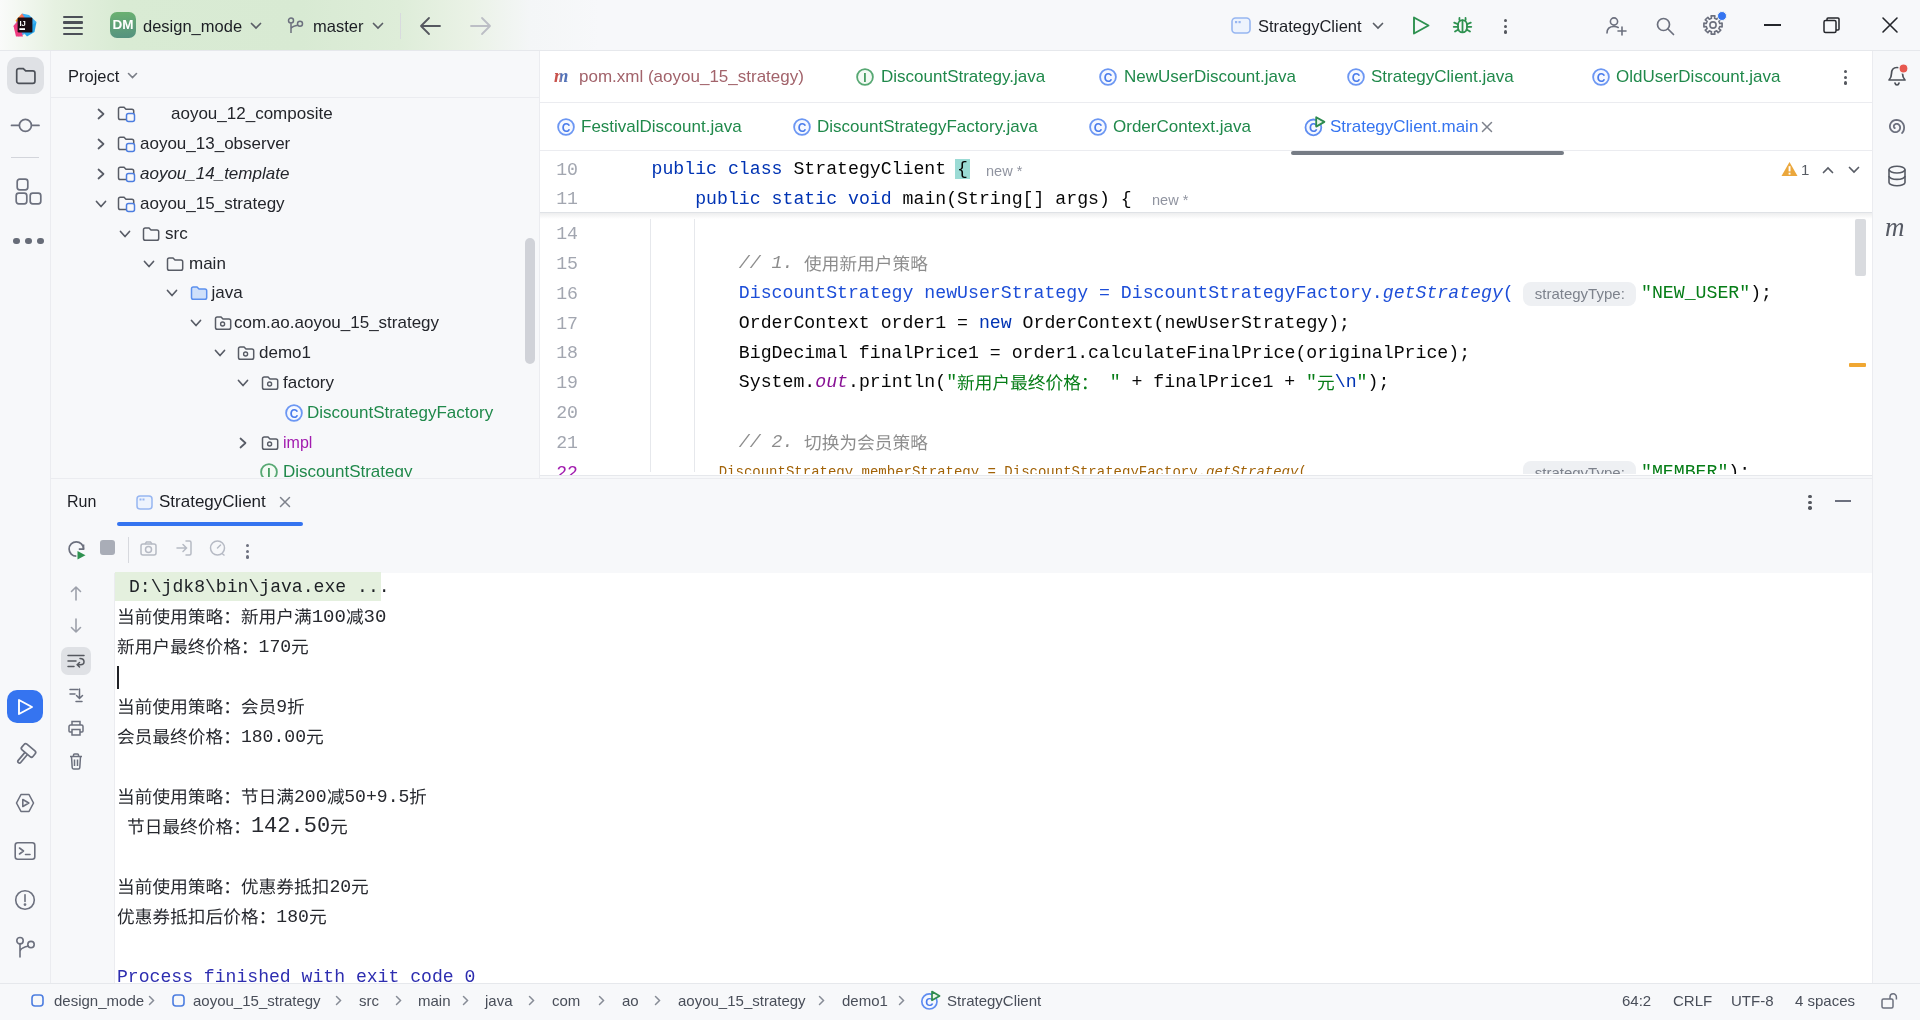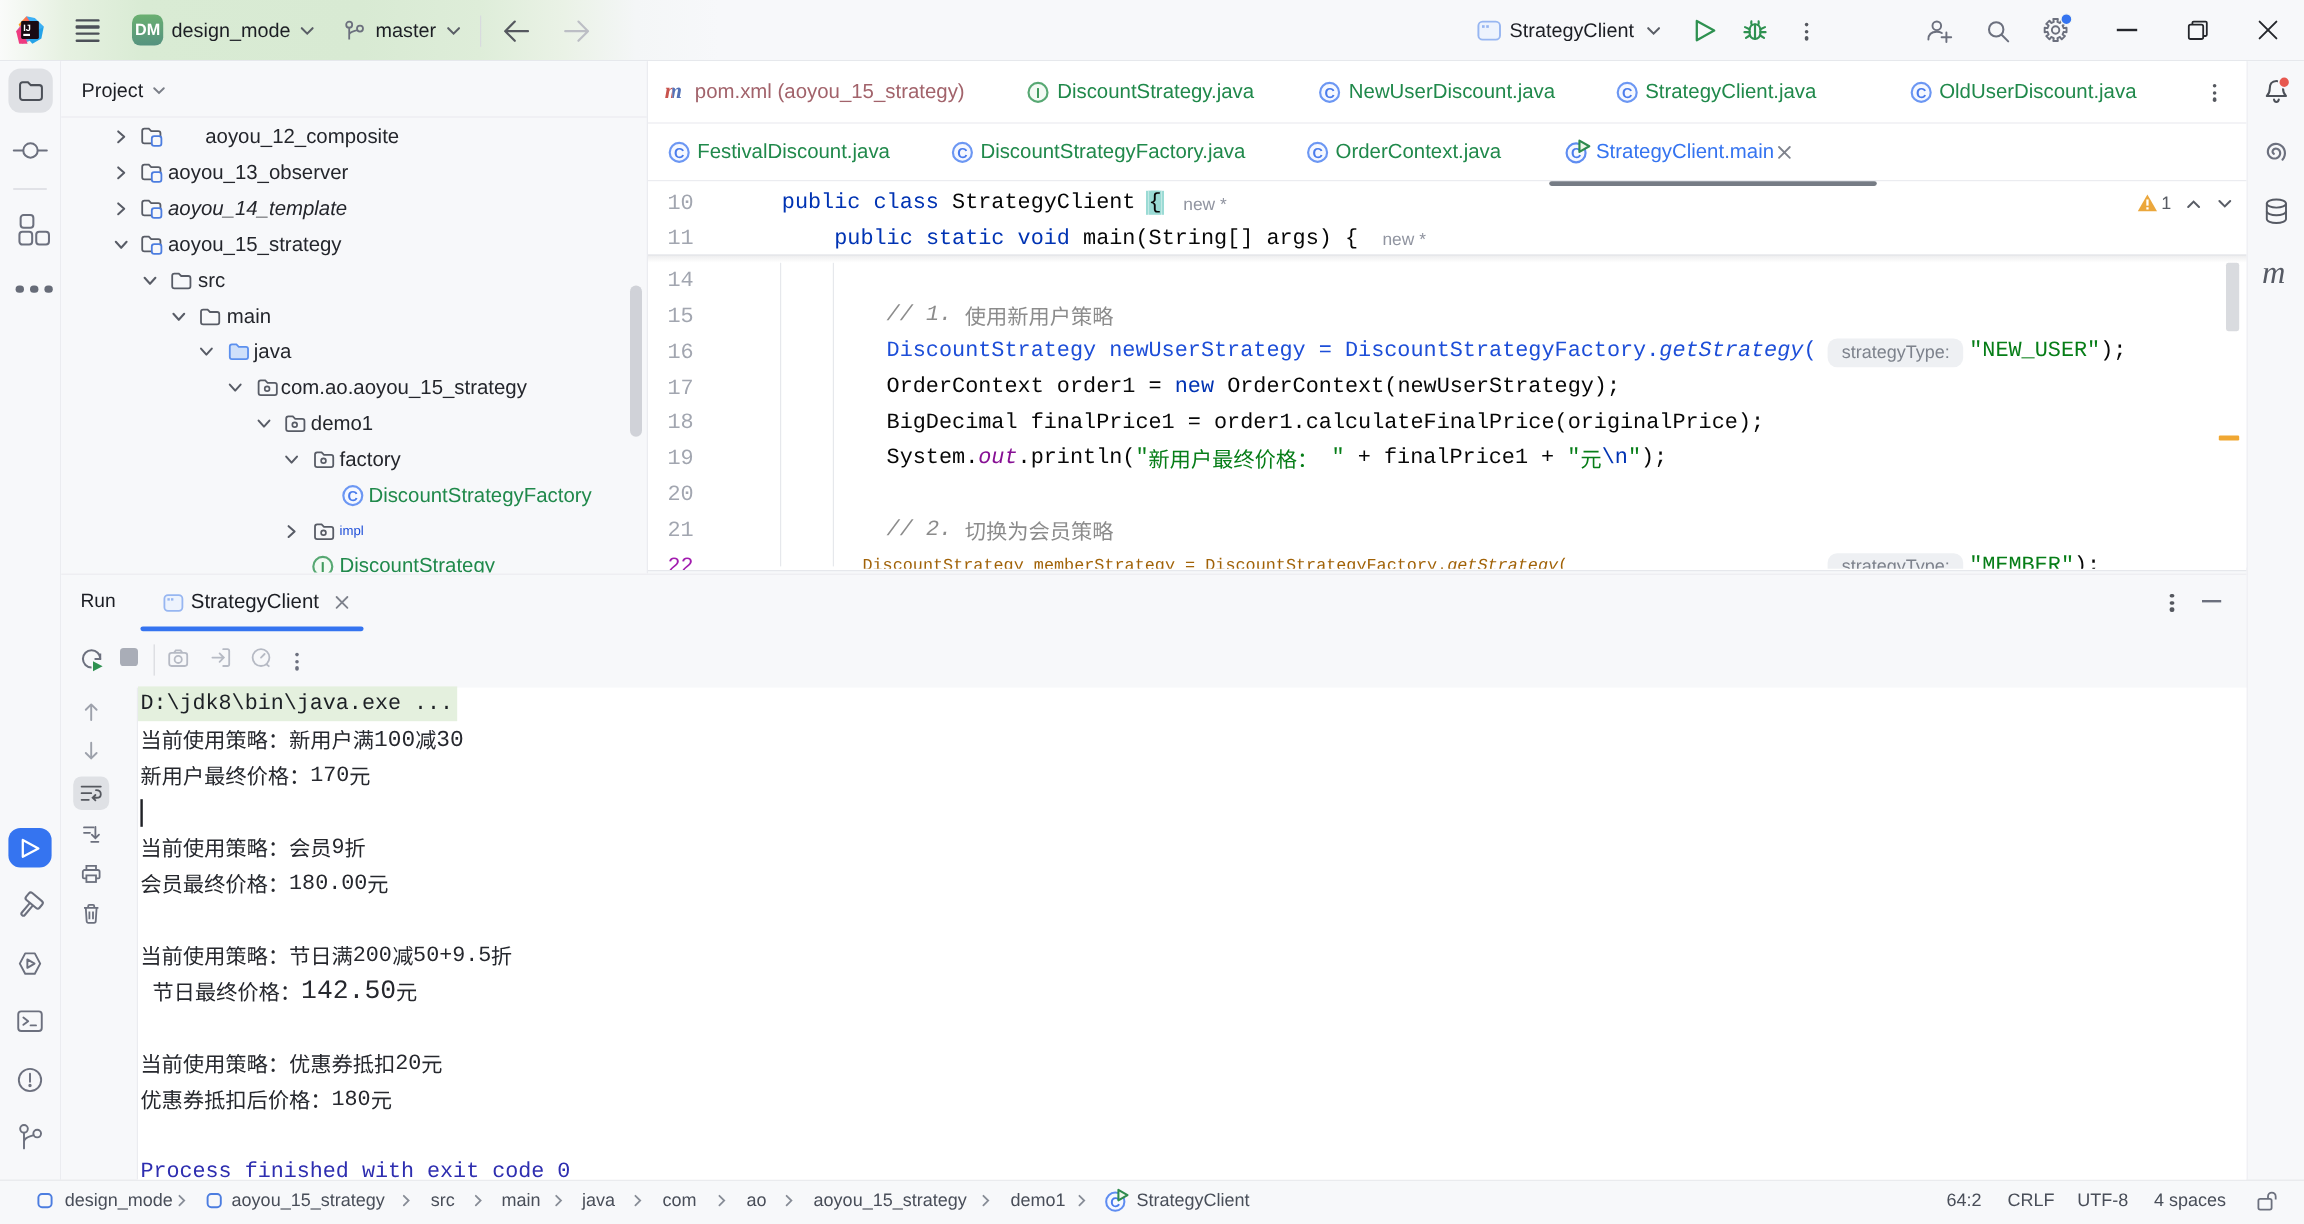--- a/index.html
+++ b/index.html
@@ -252,21 +252,21 @@
     <text x="9" y="13.5" text-anchor="middle" font-size="12" font-weight="bold" font-family="Liberation Sans" fill="#4a7cec">C</text>
   </svg>
 <div class="row" style="left:307px;top:401.7px;font-size:17px;line-height:22px;color:#20894b;">DiscountStrategyFactory</div>
 <svg class="ic" style="left:239px;top:436.6px" width="8" height="12" viewBox="0 0 8 12">
     <path d="M1.5 1.5 L6.5 6 L1.5 10.5" stroke="#585c66" stroke-width="1.7" fill="none" stroke-linecap="round" stroke-linejoin="round"></path>
   </svg>
 <svg class="ic" style="left:260.5px;top:434.6px" width="18" height="16" viewBox="0 0 18 16">
     <path transform="translate(0.5,0.3) scale(1.0)" d="M1 3.5 A1.8 1.8 0 0 1 2.8 1.7 H6.5 L8.5 3.7 H14.4 A1.8 1.8 0 0 1 16.2 5.5 V12.2 A1.8 1.8 0 0 1 14.4 14 H2.8 A1.8 1.8 0 0 1 1 12.2 Z" fill="none" stroke="#585c66" stroke-width="1.5"></path>
     <circle cx="8.6" cy="9" r="2" fill="none" stroke="#585c66" stroke-width="1.4"></circle>
   </svg>
-<div class="row" style="left:283px;top:431.6px;font-size:11px;line-height:22px;color:#1d4ed8;">impl</div>
+<div class="row" style="left:283px;top:431.6px;font-size:16px;line-height:22px;color:#a21caf;">impl</div>
 <div class="ab" style="left:51px;top:455px;width:488px;height:22px;overflow:hidden">
 <svg class="ic" style="left:209px;top:8px" width="18" height="18" viewBox="0 0 18 18">
       <circle cx="9" cy="9" r="7.9" fill="#f3faf4" stroke="#57a873" stroke-width="1.8"></circle>
       <text x="9" y="13.5" text-anchor="middle" font-size="12" font-weight="bold" font-family="Liberation Sans" fill="#3f9a5c">I</text>
     </svg>
 <div class="row" style="left:232px;top:6px;font-size:17px;line-height:22px;color:#20894b;">DiscountStrategy</div>
 </div>
 <div class="ab" style="left:525px;top:238px;width:10px;height:126px;background:#c3c5cc;border-radius:5px;opacity:.75"></div>
 <div class="ab" style="left:540px;top:51px;width:1332px;height:104px;background:#fff"></div>
 <div class="ab" style="left:540px;top:102px;width:1332px;height:1px;background:#ebecf0"></div>
@@ -498,21 +498,21 @@
       <rect x="4" y="9.5" width="8" height="5.5"></rect>
     </g>
   </svg>
 <svg class="ic" style="left:69px;top:753px" width="14" height="17" viewBox="0 0 14 17">
     <g stroke="#6c707e" stroke-width="1.5" fill="none">
       <path d="M1 3.5 H13 M4.5 3.5 V2 A1 1 0 0 1 5.5 1 H8.5 A1 1 0 0 1 9.5 2 V3.5 M2.5 3.5 L3.2 14.5 A1.5 1.5 0 0 0 4.7 16 H9.3 A1.5 1.5 0 0 0 10.8 14.5 L11.5 3.5"></path>
       <path d="M5.5 6.5 V13 M8.5 6.5 V13"></path>
     </g>
   </svg>
 <div class="ab" style="left:114.5px;top:572px;width:266px;height:29px;background:#e4f0de"></div>
-<div class="row mono" style="left:117px;top:572px;height:30px;line-height:30px;font-size:18.1px;color:#26282e"><span style="color:#1d2025;">D:\jdk8\bin\java.exe ...</span></div>
+<div class="row mono" style="left:117px;top:572px;height:30px;line-height:30px;font-size:18.1px;color:#26282e"><span style="color:#1d2025;margin-left:12px;">D:\jdk8\bin\java.exe ...</span></div>
 <div class="row mono" style="left:117px;top:602px;height:30px;line-height:30px;font-size:19px;color:#26282e"><svg style="display:inline-block;vertical-align:top;width:194.7px;height:30px" viewBox="0 0 194.7 30" fill="#26282e">
       <path transform="translate(0.0,21.2) scale(0.01770)" d="M121 -769C174 -698 228 -601 250 -536L322 -569C299 -632 244 -726 189 -796ZM801 -805C772 -728 716 -622 673 -555L738 -530C783 -594 839 -693 882 -778ZM115 -38V37H790V81H869V-486H540V-840H458V-486H135V-411H790V-266H168V-194H790V-38Z"></path>
       <path transform="translate(17.7,21.2) scale(0.01770)" d="M604 -514V-104H674V-514ZM807 -544V-14C807 1 802 5 786 5C769 6 715 6 654 4C665 24 677 56 681 76C758 77 809 75 839 63C870 51 881 30 881 -13V-544ZM723 -845C701 -796 663 -730 629 -682H329L378 -700C359 -740 316 -799 278 -841L208 -816C244 -775 281 -721 300 -682H53V-613H947V-682H714C743 -723 775 -773 803 -819ZM409 -301V-200H187V-301ZM409 -360H187V-459H409ZM116 -523V75H187V-141H409V-7C409 6 405 10 391 10C378 11 332 11 281 9C291 28 302 57 307 76C374 76 419 75 446 63C474 52 482 32 482 -6V-523Z"></path>
       <path transform="translate(35.4,21.2) scale(0.01770)" d="M599 -836V-729H321V-660H599V-562H350V-285H594C587 -230 572 -178 540 -131C487 -168 444 -213 413 -265L350 -244C387 -180 436 -126 495 -81C449 -39 381 -4 284 21C300 37 321 66 330 83C434 52 506 10 557 -39C658 22 784 62 927 82C937 60 956 31 972 14C828 -2 702 -37 601 -92C641 -151 659 -216 667 -285H929V-562H672V-660H962V-729H672V-836ZM420 -499H599V-394L598 -349H420ZM672 -499H857V-349H671L672 -394ZM278 -842C219 -690 122 -542 21 -446C34 -428 55 -389 63 -372C101 -410 138 -454 173 -503V84H245V-612C284 -679 320 -749 348 -820Z"></path>
       <path transform="translate(53.1,21.2) scale(0.01770)" d="M153 -770V-407C153 -266 143 -89 32 36C49 45 79 70 90 85C167 0 201 -115 216 -227H467V71H543V-227H813V-22C813 -4 806 2 786 3C767 4 699 5 629 2C639 22 651 55 655 74C749 75 807 74 841 62C875 50 887 27 887 -22V-770ZM227 -698H467V-537H227ZM813 -698V-537H543V-698ZM227 -466H467V-298H223C226 -336 227 -373 227 -407ZM813 -466V-298H543V-466Z"></path>
       <path transform="translate(70.8,21.2) scale(0.01770)" d="M578 -844C546 -754 487 -670 417 -615C430 -608 450 -595 465 -584V-549H68V-483H465V-405H140V-146H218V-340H465V-253C376 -143 209 -54 43 -15C60 0 80 29 91 48C228 9 367 -66 465 -163V80H545V-161C632 -80 764 2 920 43C931 24 953 -6 968 -22C784 -63 625 -156 545 -245V-340H795V-219C795 -209 792 -206 781 -206C769 -205 731 -205 690 -206C699 -190 711 -166 715 -147C772 -147 812 -147 838 -157C865 -168 872 -184 872 -219V-405H545V-483H929V-549H545V-613H523C543 -636 563 -661 581 -688H656C682 -649 706 -604 716 -572L783 -596C774 -621 755 -656 734 -688H942V-752H619C631 -776 642 -801 652 -826ZM191 -844C157 -756 98 -670 33 -613C51 -603 82 -582 96 -571C128 -603 160 -643 190 -688H238C260 -648 281 -601 291 -570L357 -595C349 -620 332 -655 314 -688H485V-752H227C240 -776 252 -800 262 -825Z"></path>
       <path transform="translate(88.5,21.2) scale(0.01770)" d="M610 -844C566 -736 493 -634 408 -566V-781H76V-39H135V-129H408V-282C418 -269 428 -254 434 -243L482 -265V75H553V41H831V73H904V-269L937 -254C948 -273 969 -302 985 -317C895 -349 815 -400 749 -457C819 -529 878 -615 916 -712L867 -737L854 -734H637C653 -763 668 -793 681 -824ZM135 -715H214V-498H135ZM135 -195V-434H214V-195ZM348 -434V-195H266V-434ZM348 -498H266V-715H348ZM408 -308V-537C422 -525 438 -510 446 -500C480 -528 513 -561 544 -599C571 -553 607 -505 649 -459C575 -394 490 -342 408 -308ZM553 -26V-219H831V-26ZM818 -669C787 -610 746 -555 698 -505C651 -554 613 -605 586 -654L596 -669ZM523 -286C584 -319 644 -361 699 -409C748 -363 806 -320 870 -286Z"></path>
       <path transform="translate(106.2,21.2) scale(0.01770)" d="M250 -486C290 -486 326 -515 326 -560C326 -606 290 -636 250 -636C210 -636 174 -606 174 -560C174 -515 210 -486 250 -486ZM250 4C290 4 326 -26 326 -71C326 -117 290 -146 250 -146C210 -146 174 -117 174 -71C174 -26 210 4 250 4Z"></path>
       <path transform="translate(123.9,21.2) scale(0.01770)" d="M360 -213C390 -163 426 -95 442 -51L495 -83C480 -125 444 -190 411 -240ZM135 -235C115 -174 82 -112 41 -68C56 -59 82 -40 94 -30C133 -77 173 -150 196 -220ZM553 -744V-400C553 -267 545 -95 460 25C476 34 506 57 518 71C610 -59 623 -256 623 -400V-432H775V75H848V-432H958V-502H623V-694C729 -710 843 -736 927 -767L866 -822C794 -792 665 -762 553 -744ZM214 -827C230 -799 246 -765 258 -735H61V-672H503V-735H336C323 -768 301 -811 282 -844ZM377 -667C365 -621 342 -553 323 -507H46V-443H251V-339H50V-273H251V-18C251 -8 249 -5 239 -5C228 -4 197 -4 162 -5C172 13 182 41 184 59C233 59 267 58 290 47C313 36 320 18 320 -17V-273H507V-339H320V-443H519V-507H391C410 -549 429 -603 447 -652ZM126 -651C146 -606 161 -546 165 -507L230 -525C225 -563 208 -622 187 -665Z"></path>
       <path transform="translate(141.6,21.2) scale(0.01770)" d="M153 -770V-407C153 -266 143 -89 32 36C49 45 79 70 90 85C167 0 201 -115 216 -227H467V71H543V-227H813V-22C813 -4 806 2 786 3C767 4 699 5 629 2C639 22 651 55 655 74C749 75 807 74 841 62C875 50 887 27 887 -22V-770ZM227 -698H467V-537H227ZM813 -698V-537H543V-698ZM227 -466H467V-298H223C226 -336 227 -373 227 -407ZM813 -466V-298H543V-466Z"></path>

